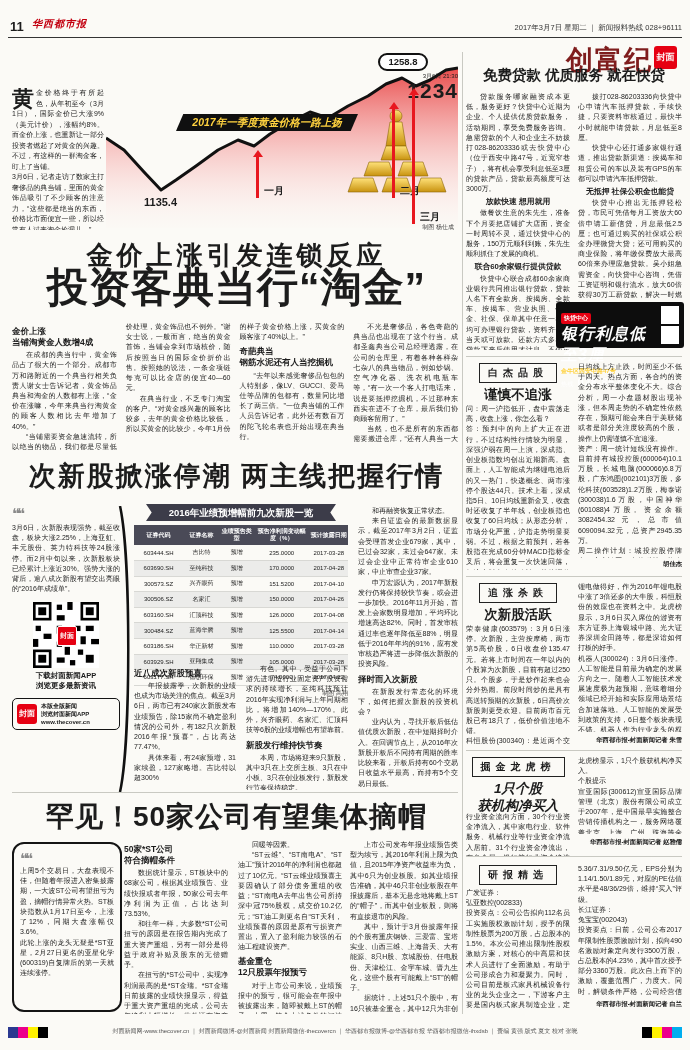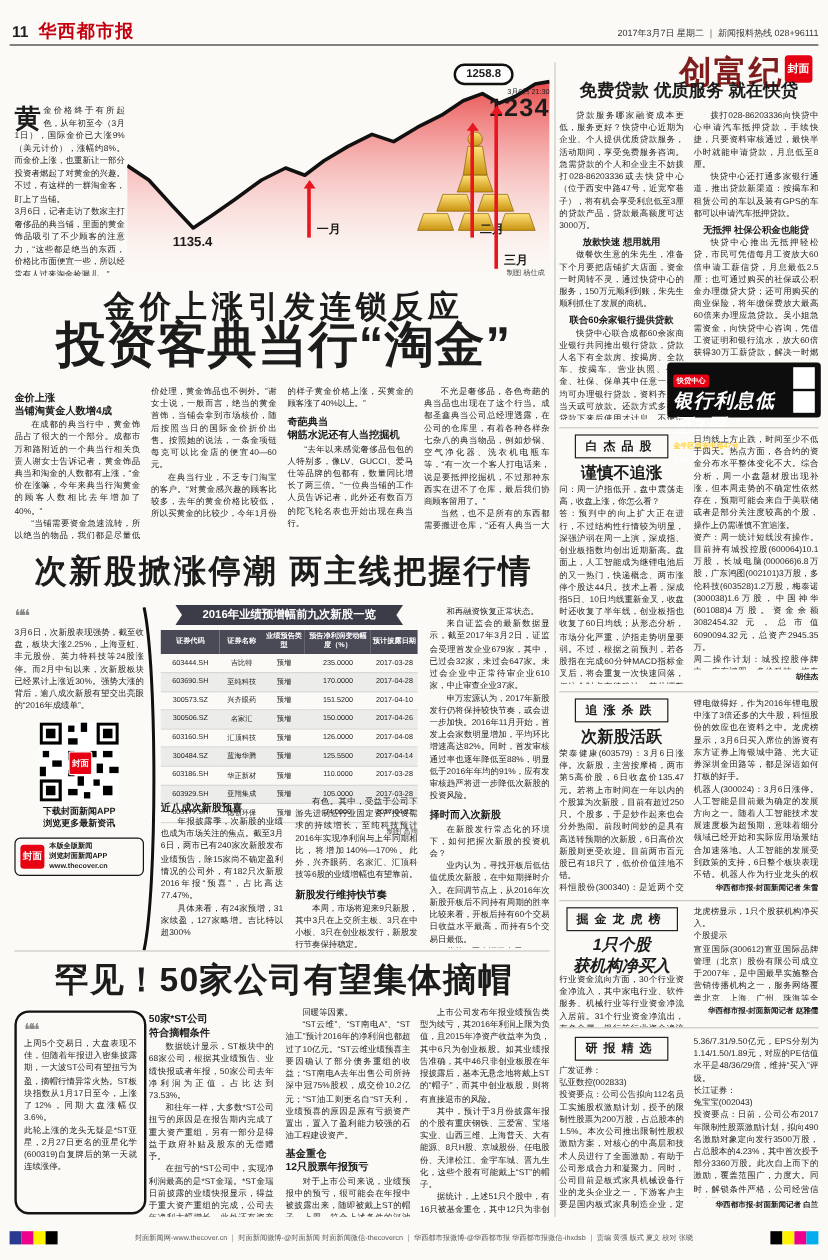--- a/index.html
+++ b/index.html
@@ -12,21 +12,21 @@
   
   .fl-h{font-weight:bold;font-size:8.5px;line-height:1.3;margin:4px 0 2px;white-space:pre-line;}
   .fl-p{font-size:7px;line-height:1.46;text-align:justify;text-indent:14px;margin:0;}
   .rcol .fl-h{text-align:center;font-size:7.8px;margin:3px 0 1px;}
   
   .h-sub{font-size:26px;font-weight:900;letter-spacing:4px;text-align:center;}
   .h-main{font-size:41px;font-weight:900;letter-spacing:1px;text-align:center;line-height:1.05;}
   .h-sec{font-size:27px;font-weight:900;letter-spacing:2px;text-align:center;}
   .h-sec2{font-size:28px;font-weight:900;letter-spacing:1px;text-align:center;}
   
-  .masthead{font-size:15px;font-weight:900;color:#c30010;letter-spacing:1px;}
+  .masthead{font-size:10px;font-weight:900;font-style:italic;color:#c30010;letter-spacing:1px;}
   .sect-name{font-size:27px;font-weight:900;color:#7f1d1d;letter-spacing:2px;}
   .badge{background:#e60012;color:#fff;font-size:9px;font-weight:bold;display:inline-flex;
          align-items:center;justify-content:center;border-radius:3px;}
   
   .banner{background:#101010;color:#ffd23f;font-weight:bold;font-style:italic;font-size:10.5px;
           text-align:center;line-height:17px;clip-path:polygon(4% 0,100% 0,96% 100%,0 100%);}
   .oval{background:#fff;border:2px solid #111;border-radius:9px;font-size:9.5px;font-weight:900;
         text-align:center;line-height:14px;}
   .bignum{font-size:21px;font-weight:900;letter-spacing:1px;}
   .mlabel{font-size:10px;font-weight:900;text-align:right;}
@@ -116,20 +116,21 @@
         <circle cx="290" cy="66" r="6" fill="url(#gold)"></circle>
         <path d="M284,72 L296,72 L300,96 L280,96 Z" fill="url(#gold)"></path>
         <path d="M275,110 L305,110 L300,96 L280,96 Z" fill="url(#gold)"></path>
         <path d="M258,126 L288,126 L283,112 L263,112 Z" fill="url(#gold)"></path>
         <path d="M292,126 L322,126 L317,112 L297,112 Z" fill="url(#gold)"></path>
         <path d="M242,142 L272,142 L267,128 L247,128 Z" fill="url(#gold)"></path>
         <path d="M276,142 L306,142 L301,128 L281,128 Z" fill="url(#gold)"></path>
         <path d="M310,142 L340,142 L335,128 L315,128 Z" fill="url(#gold)"></path>
       </g>
     </svg>
+    <div class="abs banner" style="left:70px;top:64px;width:182px;height:17px;">2017年一季度黄金价格一路上扬</div>
     <div class="abs oval" style="left:272px;top:3px;width:46px;height:14px;">1258.8</div>
     <div class="abs" style="left:292px;top:22px;width:60px;font-size:6px;text-align:right;">3月6日 21:30</div>
     <div class="abs bignum" style="left:292px;top:29px;width:60px;text-align:right;">1234</div>
     <div class="abs" style="left:38px;top:146px;font-size:11px;font-weight:900;">1135.4</div>
     <div class="abs uparrow" style="left:150px;top:106px;height:42px;"></div>
     <div class="abs mlabel" style="left:158px;top:134px;">一月</div>
     <div class="abs uparrow" style="left:286px;top:58px;height:90px;"></div>
     <div class="abs mlabel" style="left:294px;top:134px;">二月</div>
     <div class="abs uparrow" style="left:306px;top:44px;height:130px;"></div>
     <div class="abs mlabel" style="left:314px;top:160px;">三月</div>

